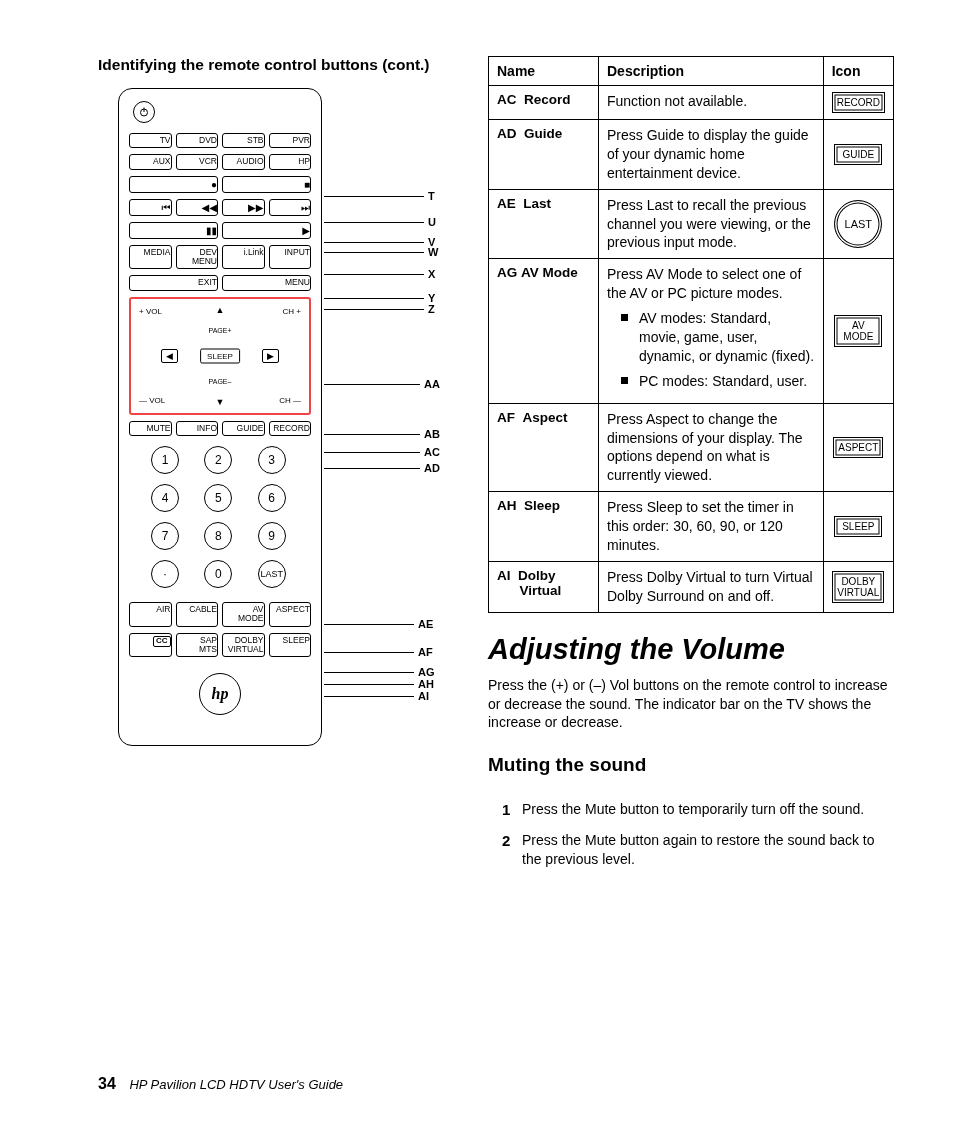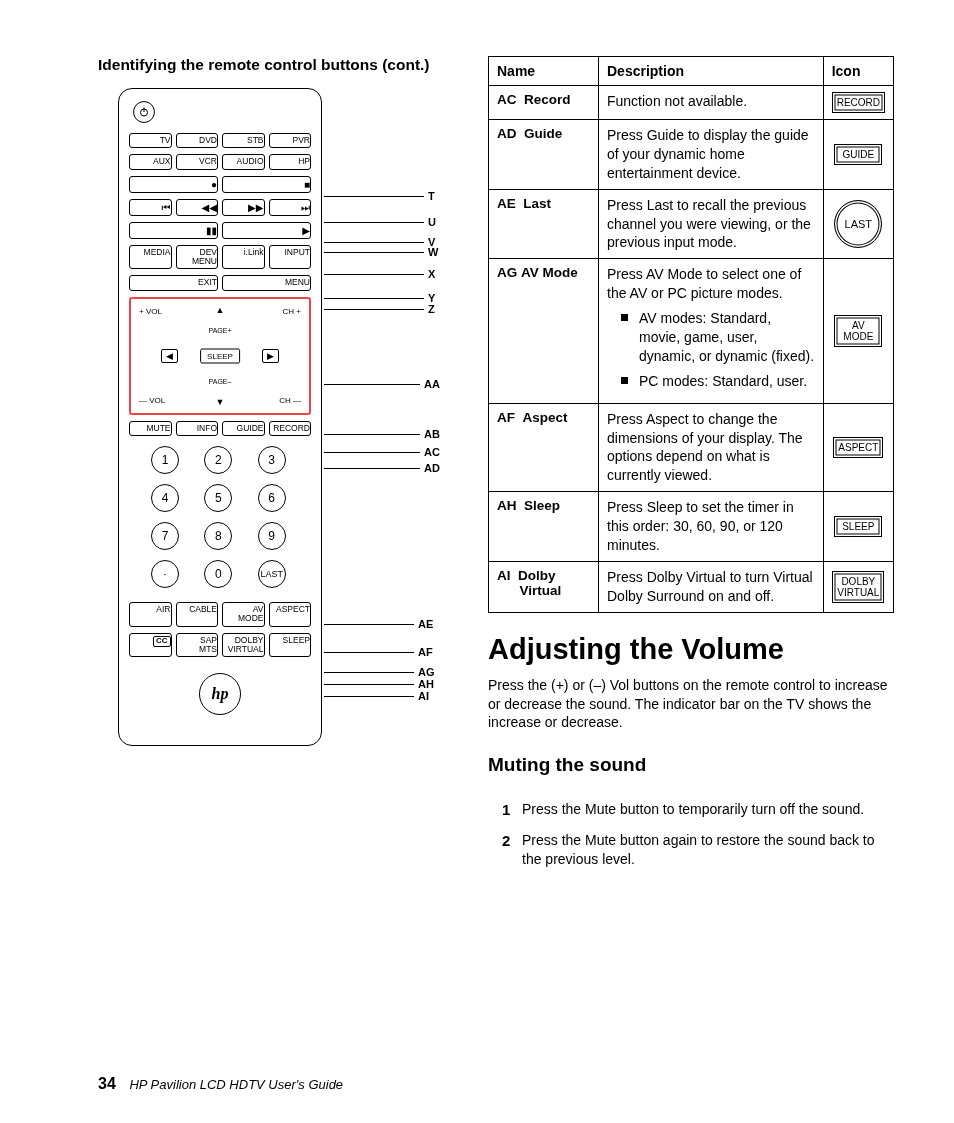--- a/index.html
+++ b/index.html
@@ -54,21 +54,21 @@
   table.desc th, table.desc td{border:1px solid #000;padding:6px 8px;vertical-align:top;text-align:left;}
   table.desc th{font-weight:bold;font-size:14px;}
   table.desc td.name{font-weight:bold;white-space:nowrap;font-size:13.5px;width:110px;}
   table.desc td.desc{font-size:14px;line-height:1.35;}
   table.desc td.icon{width:70px;text-align:center;vertical-align:middle;}
   .icon-box{border:1.5px solid #000;padding:4px 4px;font-size:10px;display:inline-block;min-width:48px;text-align:center;line-height:1.1;box-shadow:inset 0 0 0 1.5px #fff, inset 0 0 0 2.5px #000;}
   .icon-circle{border:1.5px solid #000;width:48px;height:48px;border-radius:50%;display:inline-flex;align-items:center;justify-content:center;font-size:11px;box-shadow:inset 0 0 0 1.5px #fff, inset 0 0 0 2.5px #000;}
   ul.sq{list-style:none;margin:6px 0 0 14px;}
   ul.sq li{position:relative;padding-left:18px;margin-bottom:6px;}
   ul.sq li::before{content:"";position:absolute;left:0;top:5px;width:7px;height:7px;background:#000;}
-  h1.big{font-size:29px;font-weight:bold;margin:20px 0 10px 0;}
+  h1.big{font-size:29px;font-weight:bold;margin:20px 0 10px 0;font-style:italic;}
   p.body{font-size:14px;line-height:1.35;margin-bottom:22px;}
   h2.mid{font-size:19px;font-weight:bold;margin:14px 0 24px 0;}
   ol.steps{list-style:none;margin-left:18px;}
   ol.steps li{font-size:14px;line-height:1.35;margin-bottom:12px;position:relative;padding-left:16px;}
   ol.steps li .num{position:absolute;left:-4px;top:0;font-weight:bold;font-size:15px;}
   .footer{position:absolute;bottom:30px;left:98px;font-size:13px;text-align:right;}
   .footer .pg{font-weight:bold;font-size:16px;margin-right:10px;}
   .footer .ttl{font-style:italic;}
   .cc{border:1.5px solid #000;border-radius:2px;padding:0 2px;font-weight:bold;font-size:8px;display:inline-block;}
 </style>

